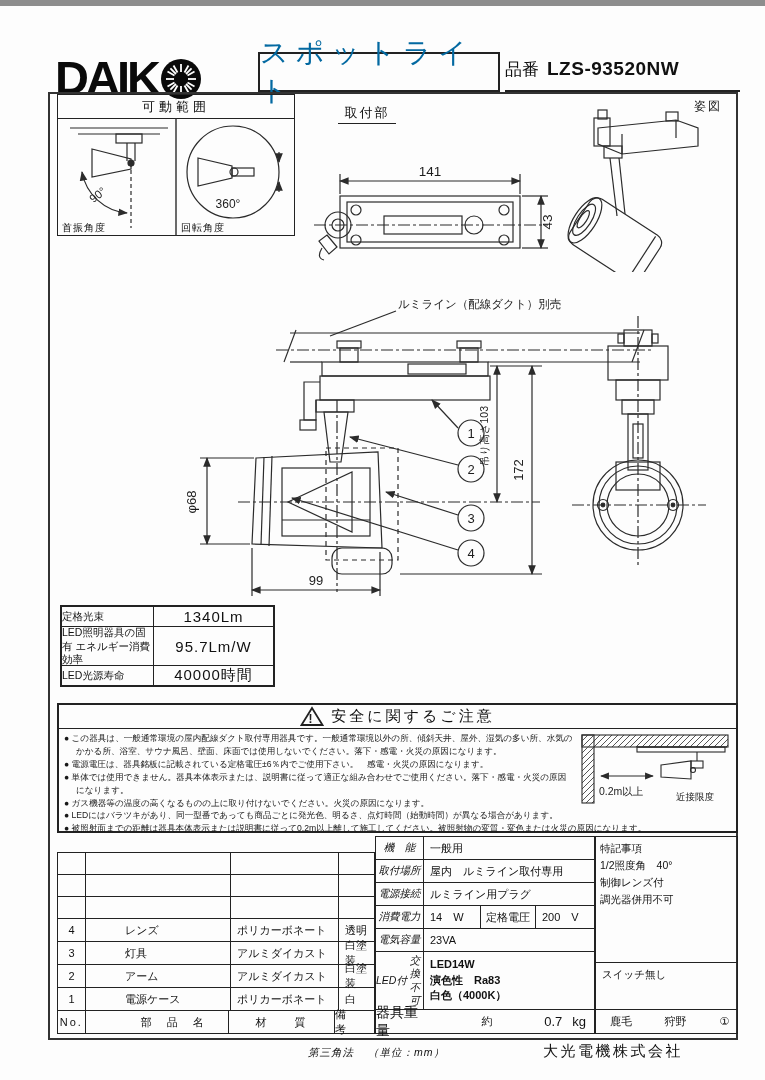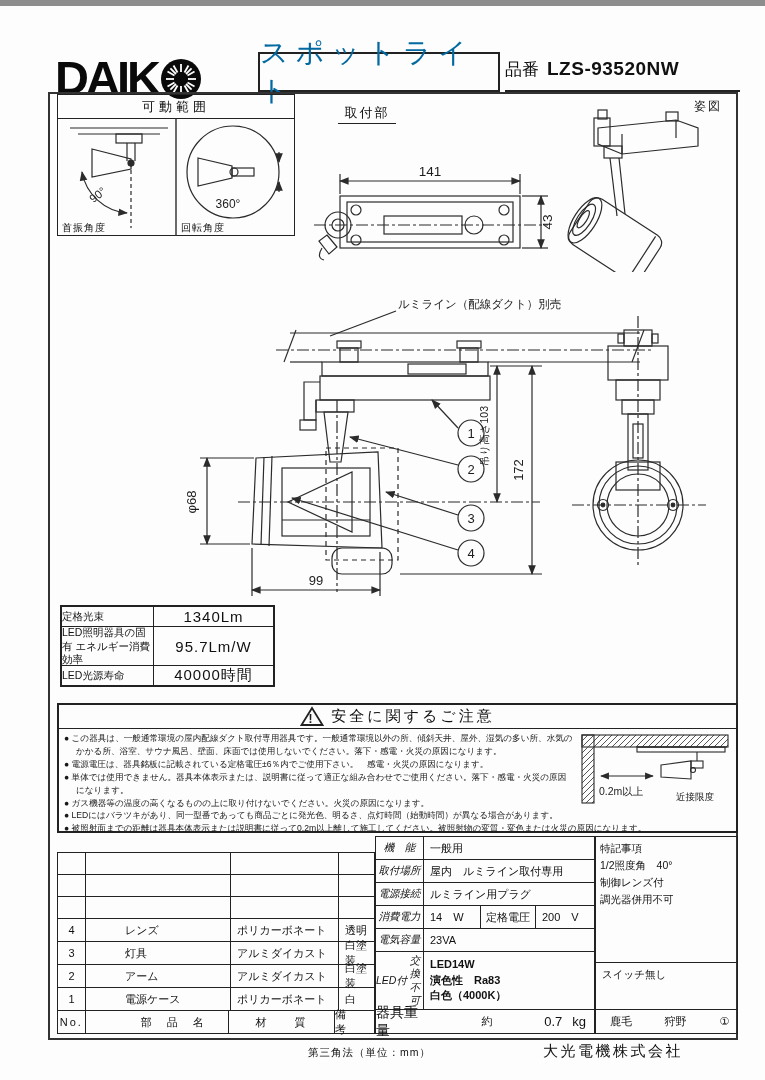--- a/index.html
+++ b/index.html
@@ -63,21 +63,21 @@
   .led-label{flex-direction:row;justify-content:center;line-height:1.25;}
   .led-val{flex-direction:column;align-items:flex-start;justify-content:center;line-height:1.45;font-weight:bold;}
   .w-row{height:23px;border-bottom:none;}
   .notes-box{left:595px;top:836px;width:143px;border:1.5px solid #222;box-sizing:border-box;}
   .notes-main{height:126px;border-bottom:1.4px solid #222;padding:3px 4px;font-size:10.5px;
               line-height:17px;box-sizing:border-box;}
   .notes-switch{height:47px;border-bottom:1.4px solid #222;padding:5px 6px;font-size:10.5px;box-sizing:border-box;}
   .notes-approve{height:23px;display:flex;align-items:center;justify-content:space-between;
                  padding:0 8px 0 14px;font-size:11px;box-sizing:border-box;text-align:center;}
   
-  .footer-proj{left:308px;top:1046px;font-size:10.5px;letter-spacing:1px;display:flex;}
+  .footer-proj{left:308px;top:1046px;font-size:10.5px;letter-spacing:1px;display:flex;gap:14px;font-style:italic;}
   .footer-company{left:543px;top:1042px;font-size:15px;letter-spacing:2.5px;}
   svg{display:block;}
   text{fill:#1d1d1d;}
 </style>
 </head>
 <body>
 
 <div class="page">
 
   <svg width="0" height="0" style="position:absolute">

